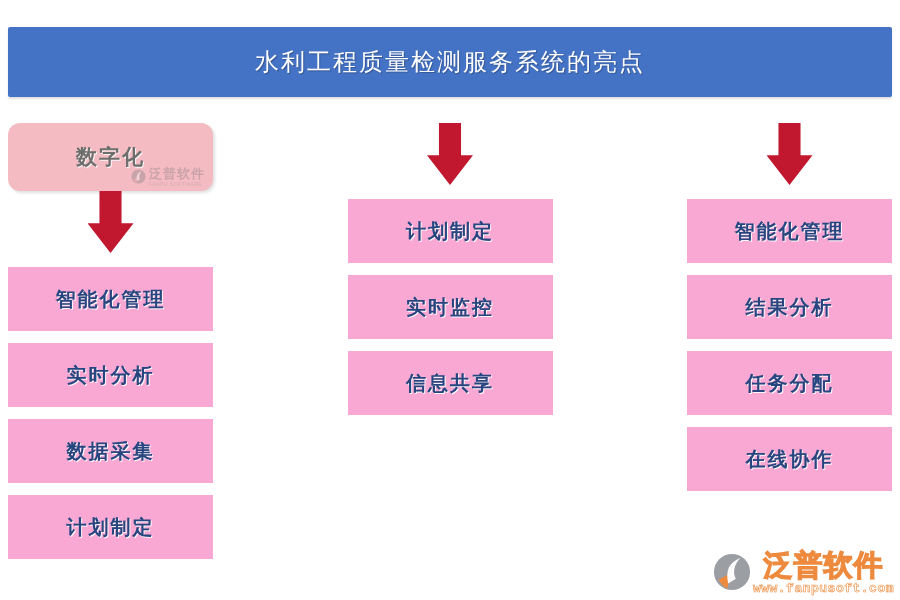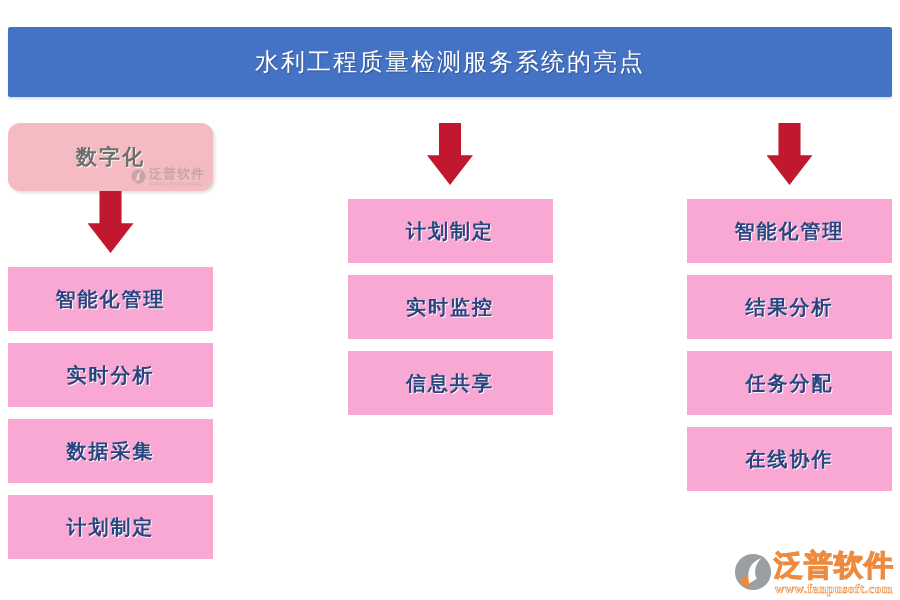--- a/index.html
+++ b/index.html
@@ -103,21 +103,21 @@
     font-size:29px;font-weight:700;
     color:#FFFDF8;
     -webkit-text-stroke:1.2px #ED8A3D;
     font-family:"Liberation Sans","DejaVu Sans",sans-serif;
     letter-spacing:1px;
   }
   .wm-large .wm-url{
     font-size:13px;font-weight:700;
     color:#FFFDF8;
     -webkit-text-stroke:0.6px #ED8A3D;
-    font-family:Liberation Serif, serif;
+    font-family:Liberation Mono, monospace;
     margin-top:2px;letter-spacing:0.5px;
   }
 </style>
 </head>
 <body>
 
 <div class="canvas">
 
   <div class="header">
     <span class="title">水利工程质量检测服务系统的亮点</span>

